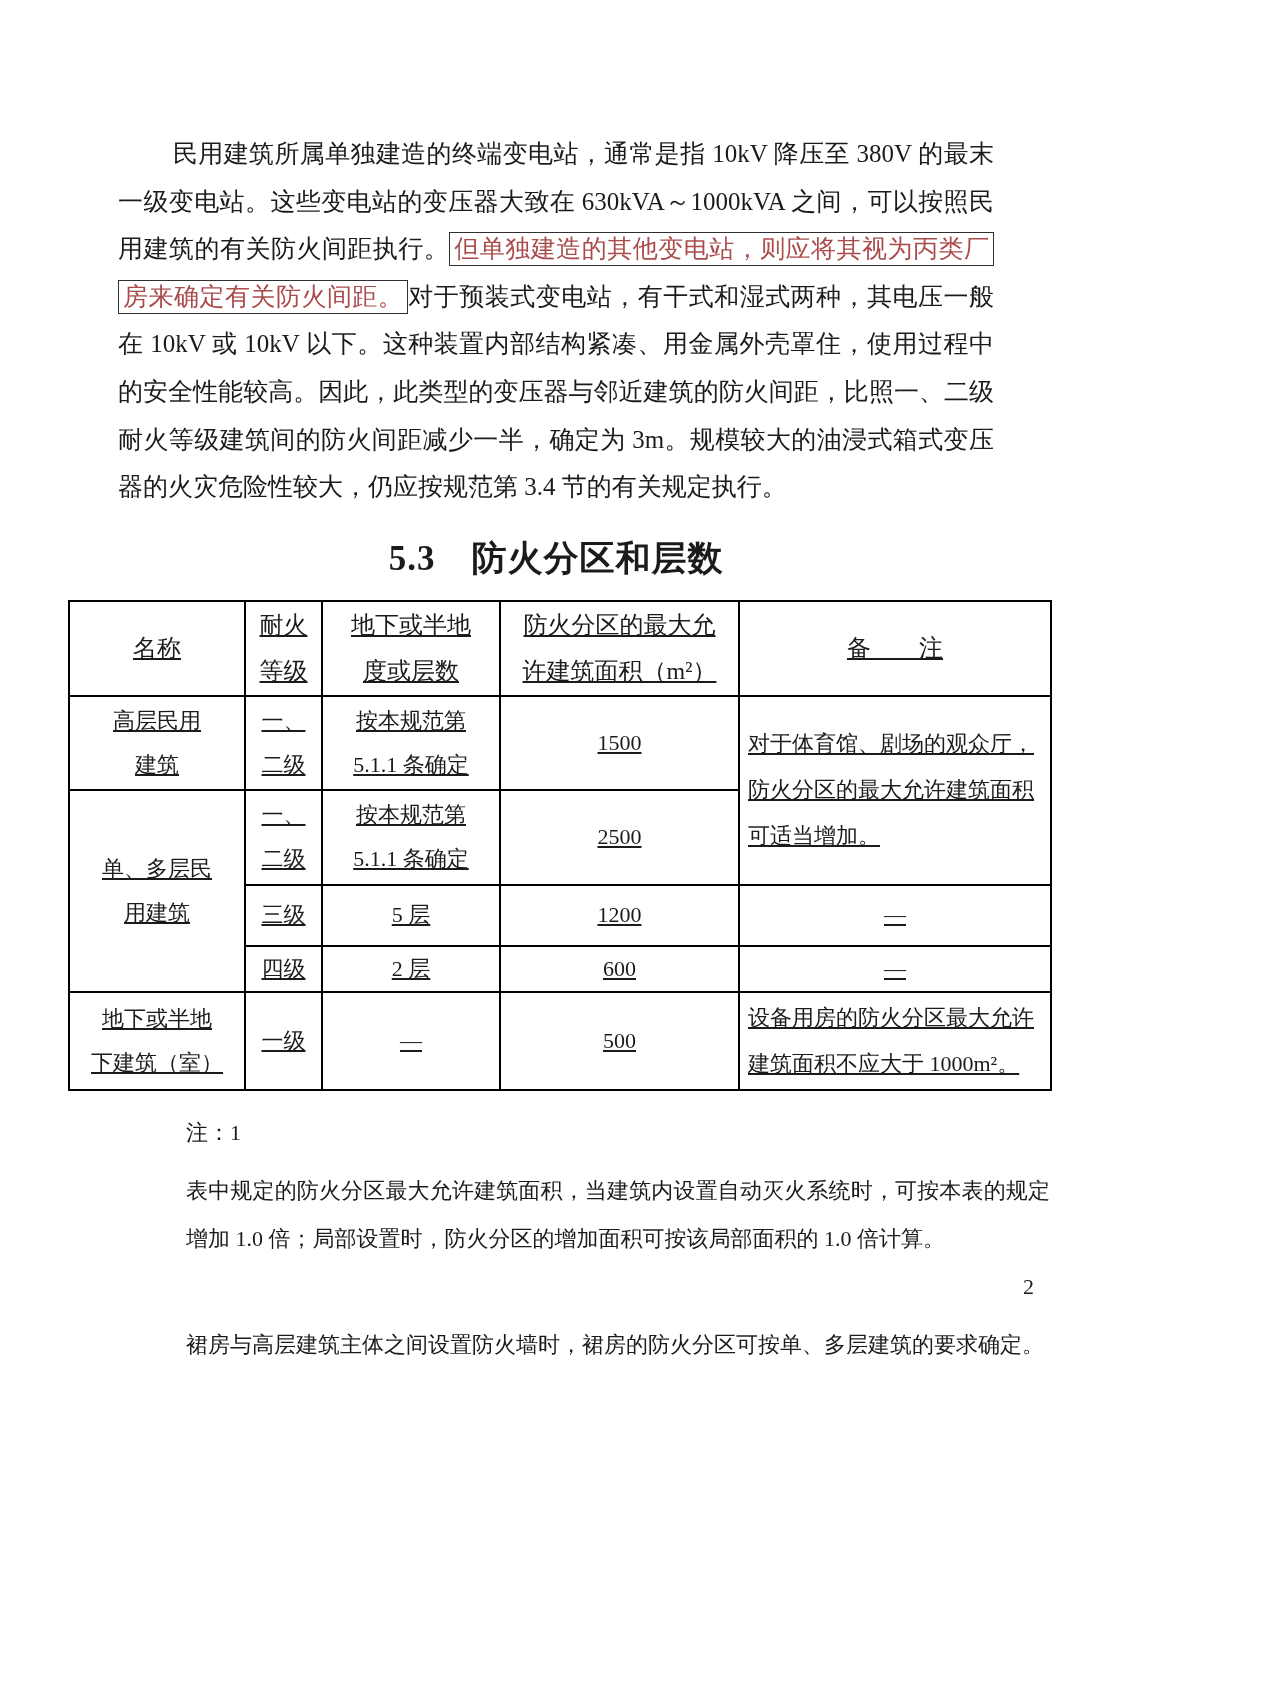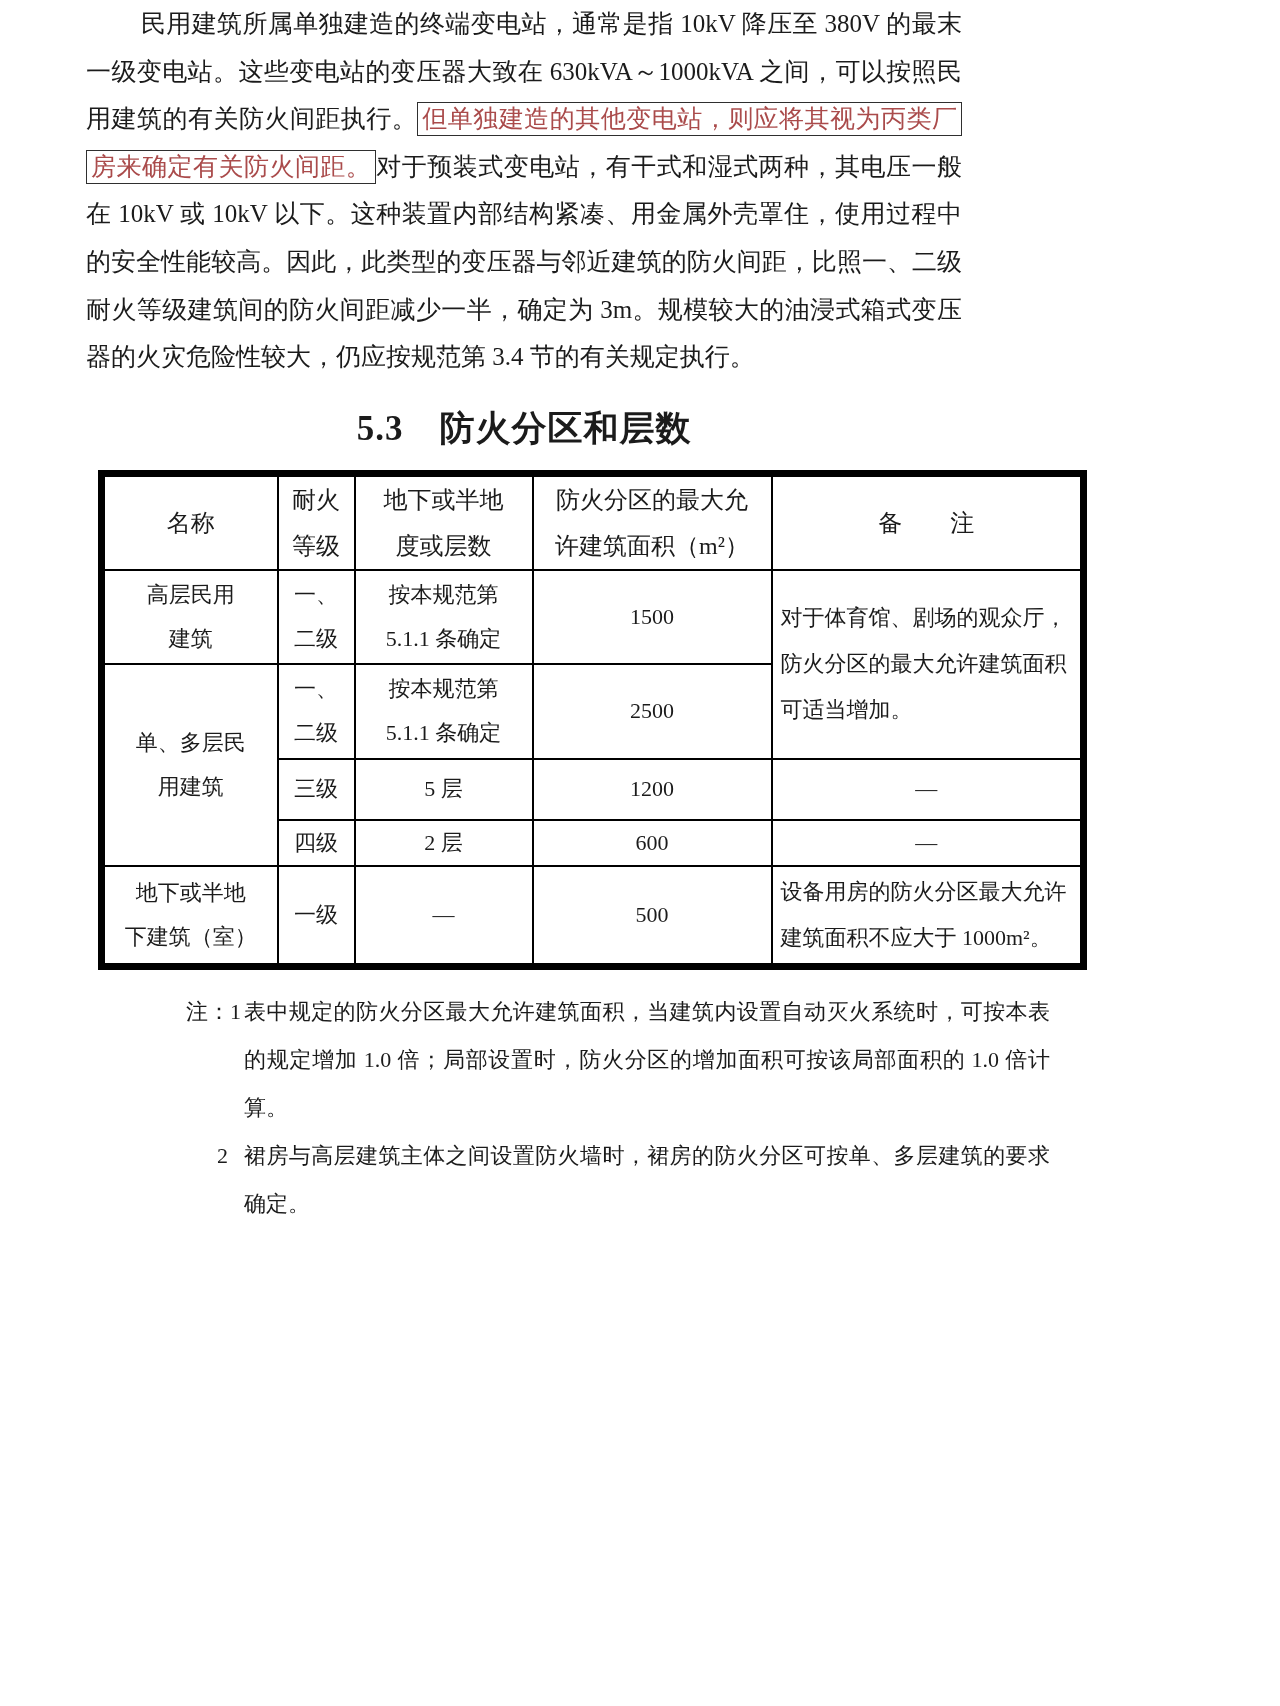--- a/index.html
+++ b/index.html
@@ -10,21 +10,22 @@
   .page {
     position: relative;
     width: 1280px;
     height: 1706px;
     background: #ffffff;
     overflow: hidden;
     color: #1b1b1b;
     font-family: "Liberation Serif", "DejaVu Serif", serif;
   }
   .body-text {
-    margin-left: 86px;
+    padding-top: 130px;
+    margin-left: 118px;
     width: 876px;
   }
   .para {
     font-size: 25px;
     line-height: 47.6px;
     text-align: justify;
     margin: 0;
   }
   .para.indent { text-indent: 2.2em; }
   .red-boxed {
@@ -47,23 +48,24 @@
     margin: 0 0 10px 135px;
     width: 982px;
     text-align: center;
     font-weight: bold;
     font-size: 26px;
     line-height: 36px;
   }
   table.code-table {
     border-collapse: collapse;
     table-layout: fixed;
-    margin-left: 98px;
+    margin-left: 68px;
     width: 982px;
-    border: 7px solid #000000;
+    border: 1px solid #000000;
+    text-decoration: underline;
   }
   table.code-table td {
     border: 2px solid #000;
     text-align: center;
     vertical-align: middle;
     font-size: 22px;
     line-height: 44px;
     padding: 0 4px;
     white-space: pre-line;
     overflow: hidden;
@@ -77,20 +79,21 @@
   }
   table.code-table td.dash { white-space: normal; }
   .notes {
     margin: 18px 0 0 186px;
     width: 864px;
   }
   .note-row {
     display: flex;
     font-size: 22px;
     line-height: 48px;
+    flex-direction: column;
   }
   .note-label { flex: 0 0 58px; white-space: nowrap; }
   .note-label.num2 { text-align: right; padding-right: 16px; box-sizing: border-box; }
   .note-text { flex: 1; text-align: justify; }
 </style>
 </head>
 <body>
 
 <div class="page">
 

